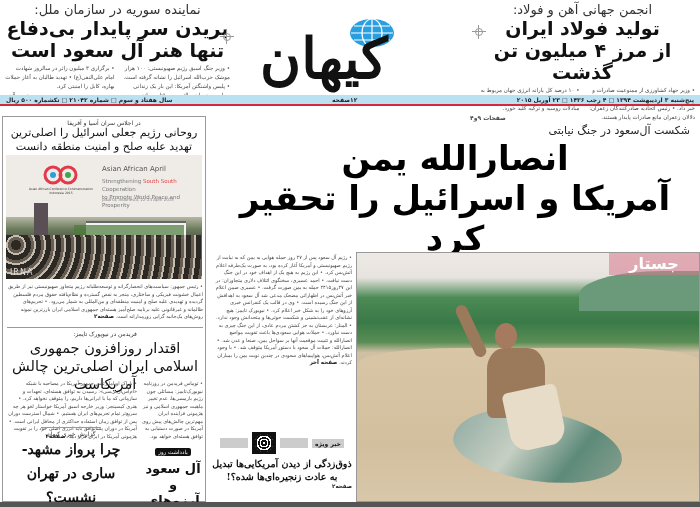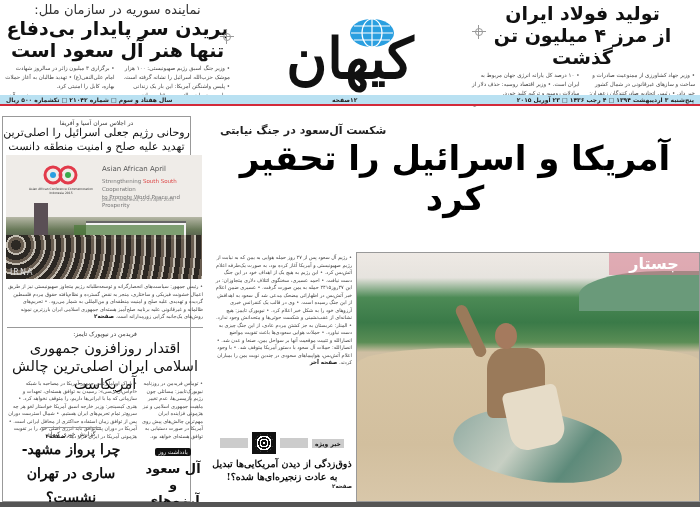--- a/index.html
+++ b/index.html
@@ -10,35 +10,35 @@
   .top-story { position: absolute; top: 2px; width: 225px; text-align: center; }
   .top-story .kicker { font-size: 13px; color: #333; }
   .top-story .title { font-size: 19px; font-weight: bold; line-height: 22px; color: #111; }
   .top-story .bullets { display: flex; gap: 6px; margin-top: 3px; text-align: right; }
   .top-story .bullets div { flex: 1; font-size: 5.5px; line-height: 9px; color: #444; }
   .top-story .page-ref { font-size: 6px; font-weight: bold; display: block; text-align: left; }
 
   #left-top { left: 5px; }
   #right-top { right: 5px; }
 
-  .masthead { position: absolute; left: 250px; top: 0; width: 200px; height: 95px; text-align: center; }
+  .masthead { position: absolute; left: 250px; top: 0; width: 200px; height: 95px; text-align: left; }
   .masthead .logo-text { position: absolute; left: 10px; top: 28px; width: 180px; font-family: "DejaVu Serif", serif; font-size: 56px; line-height: 60px; color: #111; font-weight: bold; }
   .masthead .globe { position: absolute; left: 98px; top: 18px; width: 48px; height: 30px; }
 
   .crosshair { position: absolute; width: 14px; height: 14px; }
   .crosshair::before, .crosshair::after { content: ""; position: absolute; background: #999; }
   .crosshair::before { left: 6px; top: 0; width: 1px; height: 14px; }
   .crosshair::after { top: 6px; left: 0; height: 1px; width: 14px; }
   .crosshair span { position: absolute; left: 3px; top: 3px; width: 8px; height: 8px; border: 1px solid #999; border-radius: 50%; }
 
   
   .info-bar { position: absolute; top: 95px; left: 0; width: 700px; height: 11px; background: #b9e1f2; border-bottom: 2px solid #d32a3a; display: flex; justify-content: space-between; align-items: center; padding: 0 6px; font-size: 6px; font-weight: bold; color: #222; }
 
   
-  .left-col { position: absolute; left: 2px; top: 116px; width: 189px; height: 386px; border: 1px solid #999; }
+  .left-col { position: absolute; left: 2px; top: 116px; width: 204px; height: 386px; border: 1px solid #999; }
   .lc-kicker { font-size: 6px; text-align: center; color: #333; margin-top: 2px; }
   .lc-title { font-family: "DejaVu Serif", serif; font-size: 11px; text-align: center; line-height: 14px; }
   .summit-photo { position: absolute; left: 3px; top: 38px; width: 196px; height: 124px; background: linear-gradient(#e7e3dc 0%, #dcd6cc 45%, #6a7a5a 60%, #3b3b3b 75%, #2a2520 100%); overflow: hidden; }
   .summit-photo .banner { position: absolute; left: 0; top: 0; width: 100%; height: 62px; background: #efece8; }
   .summit-photo .logo-o { position: absolute; left: 36px; top: 8px; width: 36px; height: 22px; }
   .summit-photo .conf-label { position: absolute; left: 20px; top: 32px; width: 70px; font-size: 3px; text-align: center; direction: ltr; color: #333; }
   .summit-photo .summit-title { position: absolute; left: 96px; top: 10px; font-size: 7px; color: #555; direction: ltr; }
   .summit-photo .summit-sub { position: absolute; left: 96px; top: 22px; font-size: 5.5px; color: #777; direction: ltr; line-height: 8px; }
   .summit-photo .summit-sub .hl { color: #d44; }
   .summit-photo .summit-date { position: absolute; left: 96px; top: 42px; font-size: 4px; color: #888; direction: ltr; }
@@ -62,21 +62,21 @@
   .lc-report { position: absolute; left: 4px; top: 310px; width: 128px; text-align: center; }
   .lc-report .rule { width: 60px; height: 1px; background: #999; margin: 0 auto 2px; }
   .lc-report .kicker { font-size: 6px; color: #333; }
   .lc-report .title { font-family: "DejaVu Serif", serif; font-size: 14px; line-height: 24px; font-weight: bold; }
 
   .memo { position: absolute; left: 140px; top: 322px; width: 60px; text-align: center; }
   .memo .tag { background: #111; color: #fff; font-size: 5.5px; padding: 1px 3px; border-radius: 2px; display: inline-block; }
   .memo .title { font-size: 13px; font-weight: bold; line-height: 16px; margin-top: 3px; }
 
   
-  .center-kicker { position: absolute; left: 220px; top: 124px; width: 470px; text-align: left; font-size: 11px; font-weight: bold; color: #222; }
+  .center-kicker { position: absolute; left: 220px; top: 124px; width: 470px; text-align: right; font-size: 11px; font-weight: normal; color: #222; }
   .headline { position: absolute; left: 210px; top: 138px; width: 490px; text-align: center; font-size: 34px; line-height: 40px; font-weight: bold; color: #000; }
 
   .center-text { position: absolute; left: 212px; top: 254px; width: 140px; }
   .special { position: absolute; left: 212px; top: 432px; width: 140px; text-align: center; }
   .special .band { display: flex; align-items: center; justify-content: center; gap: 4px; height: 22px; }
   .special .bar { width: 28px; height: 10px; background: #ccc; }
   .special .rings { width: 24px; height: 22px; background: #111; display: flex; align-items: center; justify-content: center; }
   .special .rings span { width: 18px; height: 18px; border-radius: 50%; background: repeating-radial-gradient(circle, #fff 0 1.5px, #111 1.5px 3px); }
   .special .tag { font-size: 6px; font-weight: bold; color: #111; background: #ccc; padding: 1px 3px; }
   .special .title { font-family: "DejaVu Serif", serif; font-size: 9.5px; line-height: 13px; font-weight: bold; margin-top: 3px; }
@@ -128,20 +128,21 @@
       <line x1="24" y1="1" x2="24" y2="29"></line>
       <line x1="3" y1="15" x2="45" y2="15"></line>
       <line x1="6" y1="8" x2="42" y2="8"></line>
       <line x1="6" y1="22" x2="42" y2="22"></line>
     </g>
   </svg>
   <div class="logo-text">کیهان</div>
 </div>
 
 <div class="top-story" id="right-top">
+  <div class="kicker">انجمن جهانی آهن و فولاد:</div>
   <div class="title">تولید فولاد ایران</div>
   <div class="title">از مرز ۴ میلیون تن گذشت</div>
   <div class="bullets">
     <div>• وزیر جهاد کشاورزی از ممنوعیت صادرات و ساخت و سازهای غیرقانونی در شمال کشور خبر داد. • رئیس اتحادیه صادرکنندگان زعفران: دلالان زعفران مانع صادرات پایدار هستند.</div>
     <div>
       <span>• ۱۰ درصد کل یارانه انرژی جهان مربوط به ایران است. • وزیر اقتصاد روسیه: حذف دلار از مبادلات روسیه و ترکیه کلید خورد.</span>
       <span class="page-ref">صفحات ۹و۴</span>
     </div>
   </div>
 </div>
@@ -207,20 +208,21 @@
 
   <div class="memo">
     <span class="tag">یادداشت روز</span>
     <div class="title">آل سعود و آرزوهای بر باد رفته</div>
     
   </div>
 </div>
 
 <div class="center-kicker">شکست آل‌سعود در جنگ نیابتی</div>
 <div class="headline">
+  <div>انصارالله یمن</div>
   <div>آمریکا و اسرائیل را تحقیر کرد</div>
 </div>
 
 <div class="center-text small-text">
   <span>• رژیم آل سعود پس از ۲۷ روز حمله هوایی به یمن که به نیابت از رژیم صهیونیستی و آمریکا آغاز کرده بود، به صورت یک‌طرفه اعلام آتش‌بس کرد. • این رژیم به هیچ یک از اهداف خود در این جنگ دست نیافت. • احمد عسیری، سخنگوی ائتلاف دلاری متجاوزان: در این ۲۷روز۲۴۱۵ حمله به یمن صورت گرفت. • عسیری ضمن اعلام خبر آتش‌بس در اظهاراتی مضحک مدعی شد آل سعود به اهدافش از این جنگ رسیده است. • وی در قالب یک کنفرانس خبری آرزوهای خود را به شکل خبر اعلام کرد. • نیویورک تایمز: هیچ نشانه‌ای از عقب‌نشینی و شکست حوثی‌ها و متحدانش وجود ندارد. • المنار: عربستان به جز کشتن مردم عادی، از این جنگ چیزی به دست نیاورد. • حملات هوایی سعودی‌ها باعث تقویت مواضع انصارالله و تثبیت موقعیت آنها بر سواحل یمن، صنعا و عدن شد. • انصارالله: حملات آل سعود با دستور آمریکا متوقف شد. • با وجود اعلام آتش‌بس، هواپیماهای سعودی در چندین نوبت یمن را بمباران کردند.</span>
   <span class="page-ref-s">صفحه آخر</span>
 </div>
 
 <div class="special">
   <div class="band">

